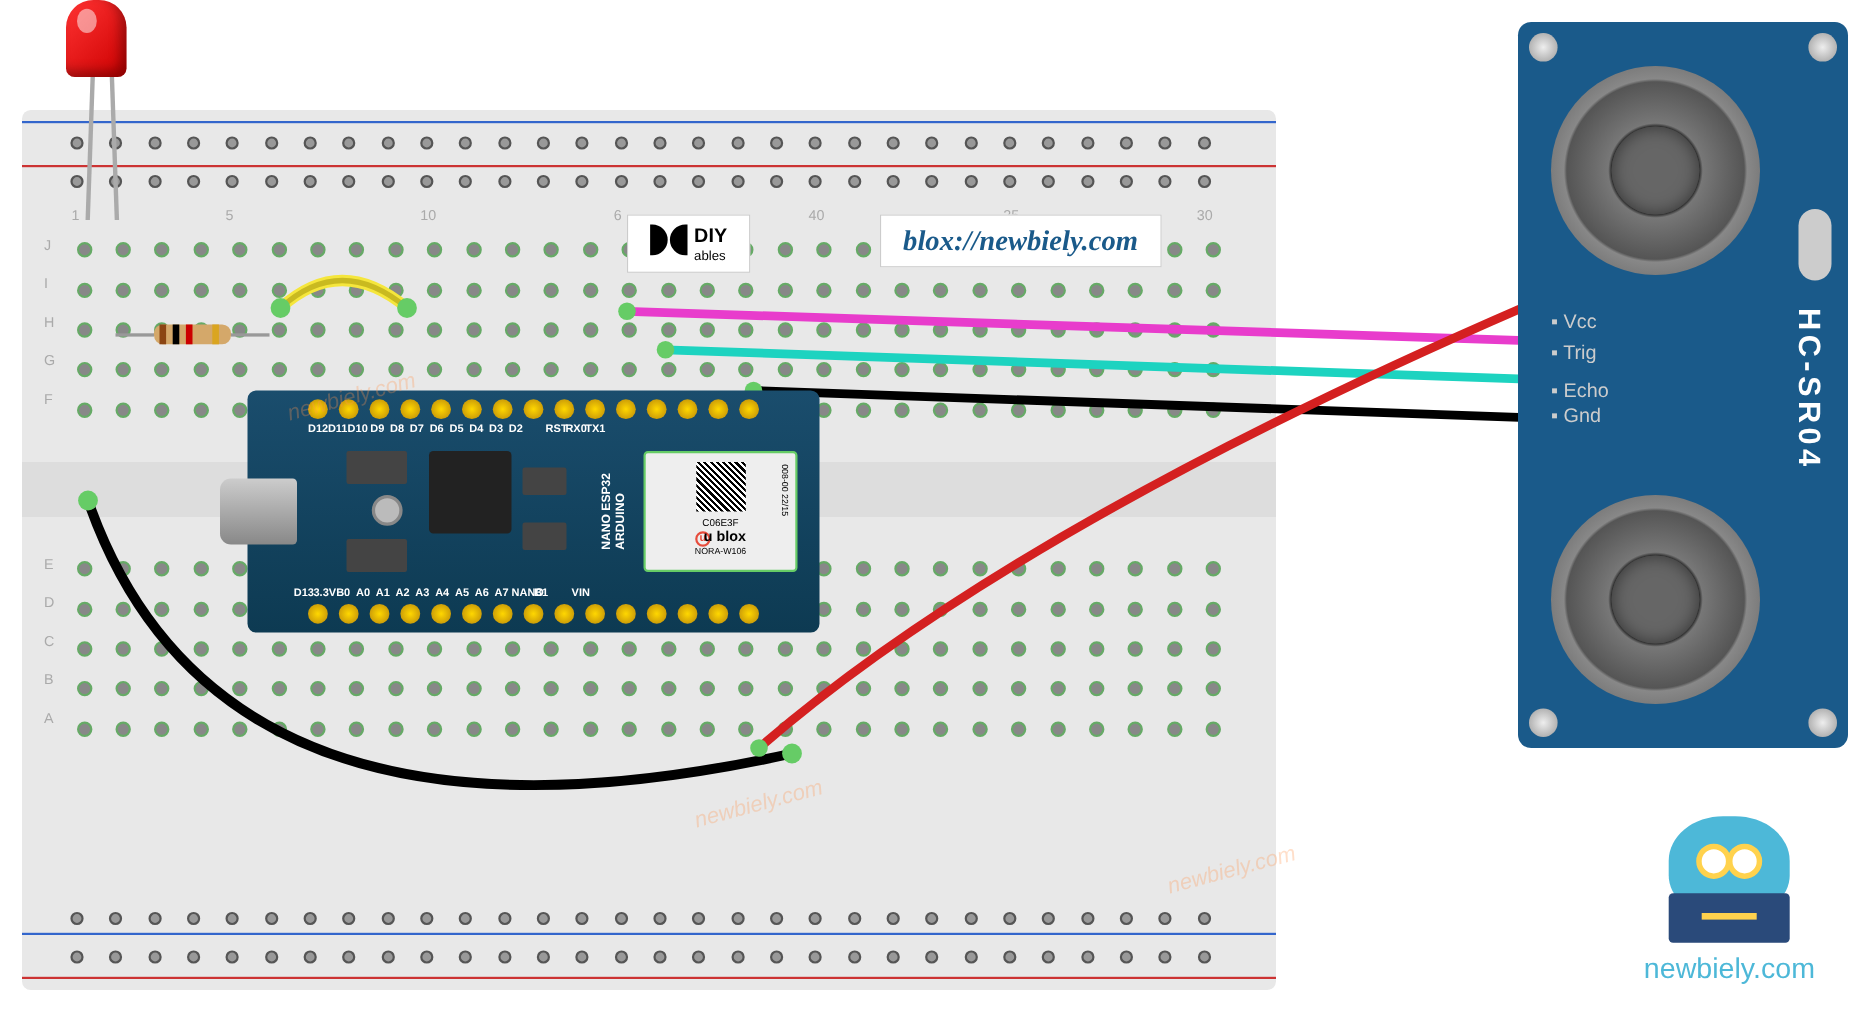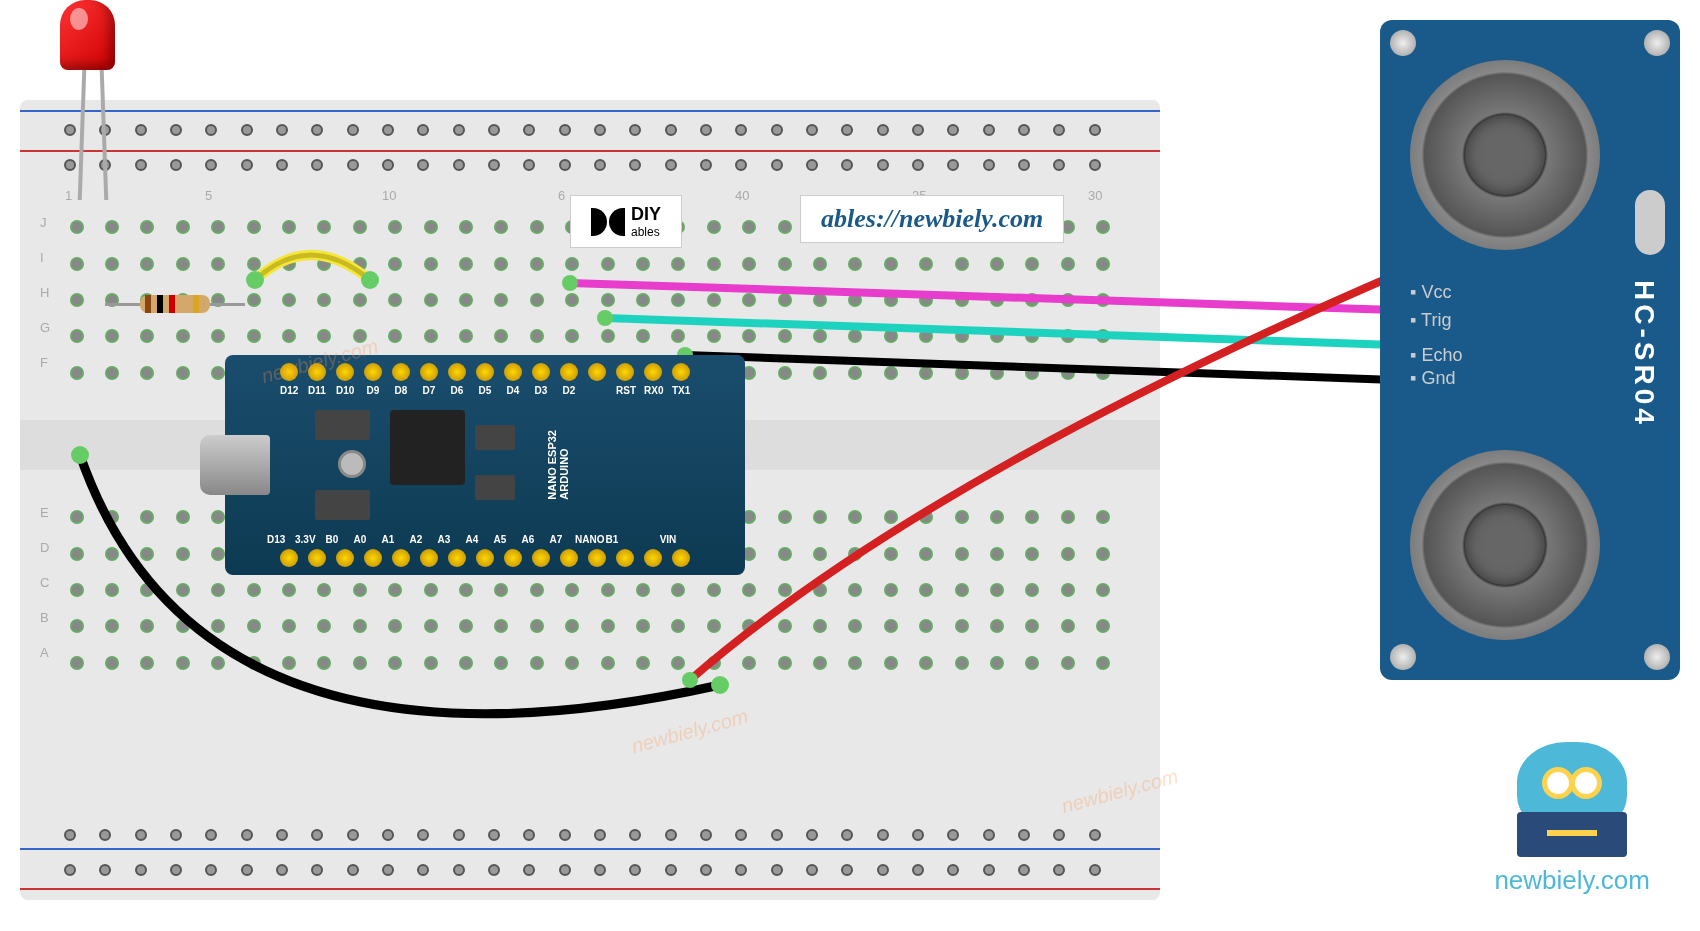--- a/index.html
+++ b/index.html
@@ -181,21 +181,20 @@
   .pin-bot { bottom: 8px; left: 55px; }
   .pin {
     width: 18px;
     height: 18px;
     background: radial-gradient(#ffd700, #b8860b);
     border-radius: 50%;
   }
   .pin-label-row {
     position: absolute;
     display: flex;
-    gap: 10px;
     color: #fff;
     font-size: 10px;
   }
   .plr-top { top: 30px; left: 55px; }
   .plr-bot { bottom: 30px; left: 42px; }
   .pin-label {
     width: 18px;
     text-align: center;
     font-weight: bold;
   }
@@ -354,21 +353,21 @@
   
   .banner {
     position: absolute;
     background: #fff;
     border: 1px solid #ccc;
     padding: 8px 20px;
     font-size: 26px;
     top: 195px;
     z-index: 30;
   }
-  .diyables { left: 570px; display: flex; align-items: center; gap: 6px; font-weight: bold; }
+  .diyables { left: 570px; display: flex; gap: 6px; font-weight: bold; }
   .diyables-logo {
     display: flex;
   }
   .dshape { width: 16px; height: 28px; background: #000; }
   .dshape.d1 { border-radius: 0 14px 14px 0; margin-right: 2px; }
   .dshape.d2 { border-radius: 14px 0 0 14px; }
   .url-banner { left: 800px; color: #1a5a8a; font-style: italic; font-weight: bold; font-family: 'Times New Roman', serif; }
   
   
   .owl-logo {
@@ -1007,20 +1006,29 @@
       <div class="pin-label">B1</div>
       <div class="pin-label"></div>
       <div class="pin-label">VIN</div>
     </div>
 
   <div class="arduino-text">
     <span>ARDUINO</span><br>
     <span>NANO ESP32</span>
   </div>
 
+  <div class="ublox">
+    <div class="qr"></div>
+    <div style="writing-mode:vertical-lr; font-size:8px; position:absolute; right:5px; top:10px">008-00 22/15</div>
+    <div style="font-size:9px; margin-top:2px">C06E3F</div>
+    <div class="ublox-logo">
+      <span class="u-circle">u</span><span style="margin-left:-6px">u blox</span>
+    </div>
+    <div style="font-size:8px">NORA-W106</div>
+  </div>
 </div>
 
 <div class="sensor">
   <div class="screw screw-tl"></div>
   <div class="screw screw-tr"></div>
   <div class="screw screw-bl"></div>
   <div class="screw screw-br"></div>
   <div class="transducer trans-top"></div>
   <div class="transducer trans-bot"></div>
   <div class="sensor-label">HC-SR04</div>
@@ -1062,21 +1070,21 @@
 <div class="banner diyables">
   <div class="diyables-logo">
     <div class="dshape d1"></div>
       <div class="dshape d2"></div>
   </div>
   <div>
     <div style="font-size:18px">DIY</div>
     <div style="font-size:12px; font-weight:normal">ables</div>
   </div>
 </div>
-<div class="banner url-banner">ables://newbiely.com</div>
+<div class="banner url-banner">blox://newbiely.com</div>
 
 <div class="owl-logo">
   <div class="owl">
     <div class="owl-body">
       <div class="owl-eye left"></div>
       <div class="owl-eye right"></div>
     </div>
     <div class="owl-laptop"></div>
   </div>
   <div class="owl-text">newbiely.com</div>

